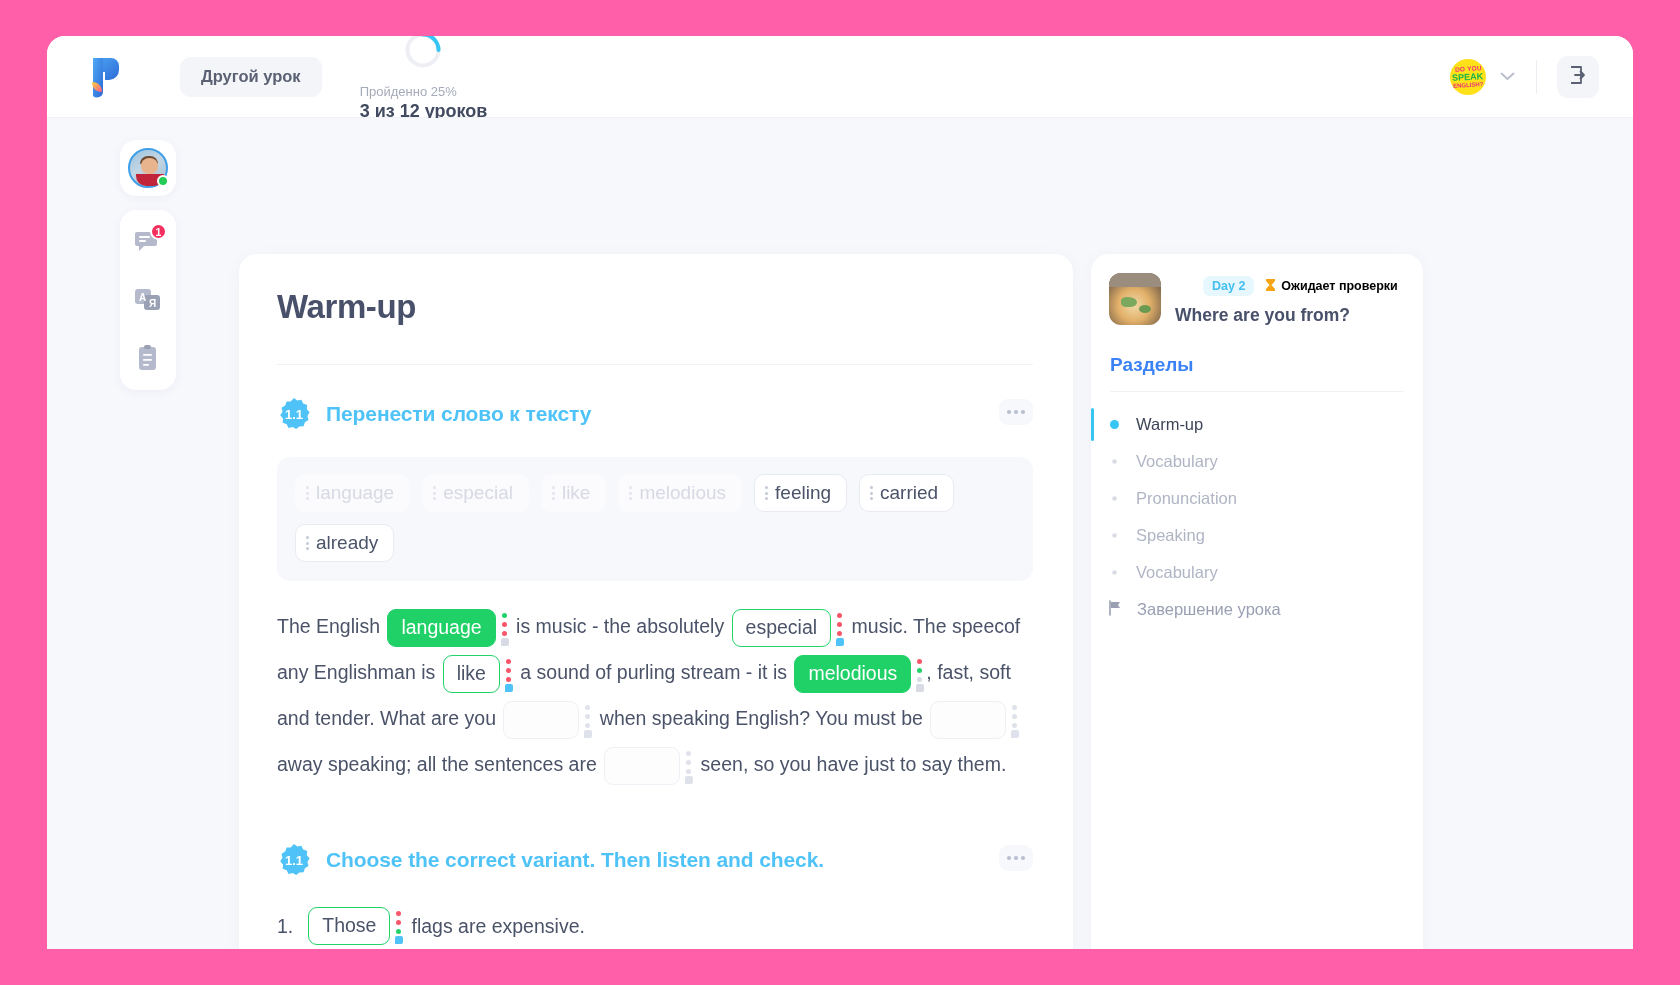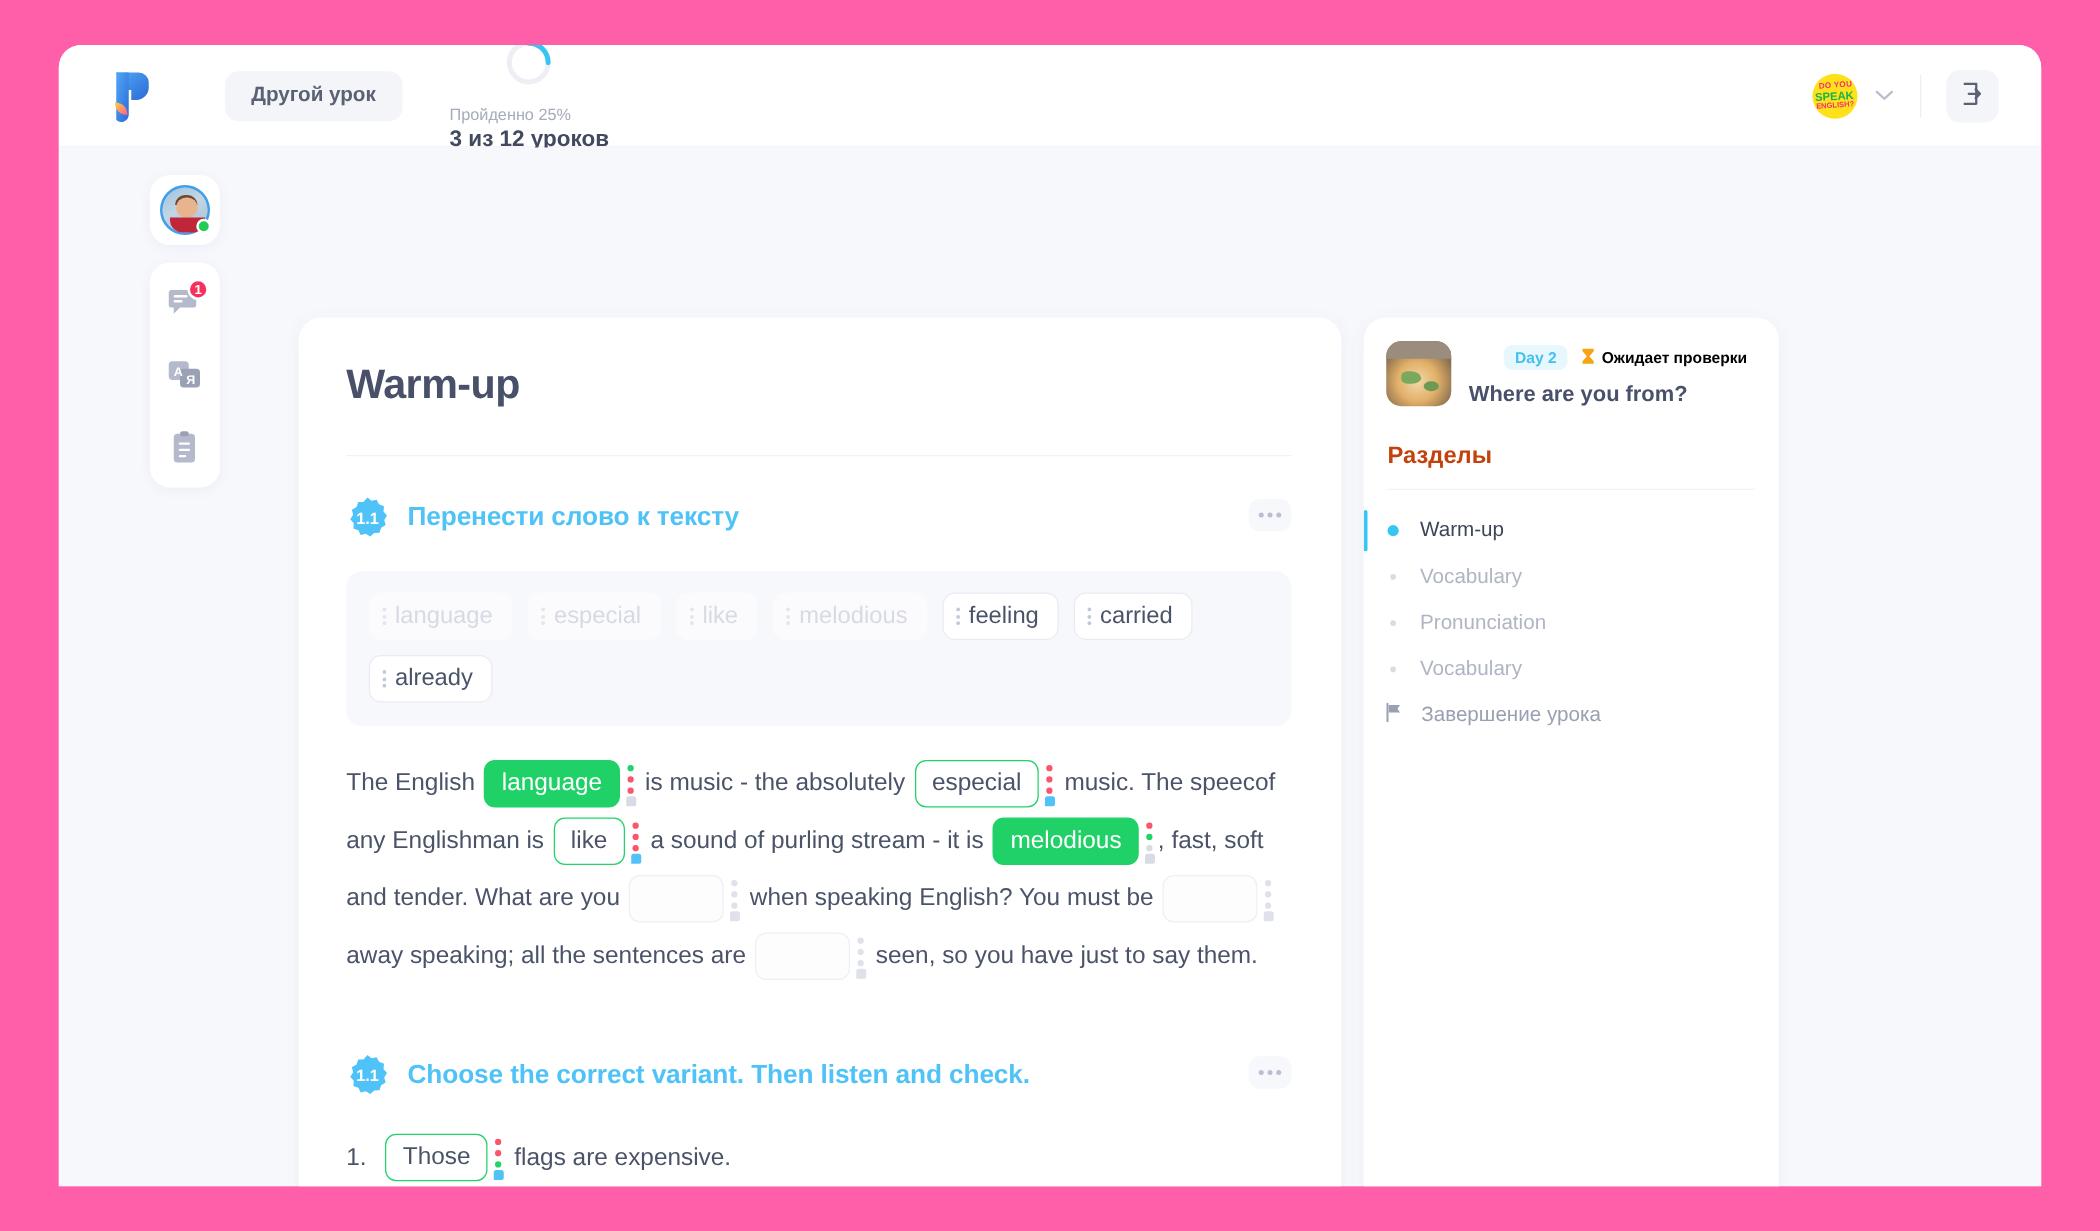--- a/index.html
+++ b/index.html
@@ -292,21 +292,21 @@
   .pending {
     display: flex; align-items: center; gap: 5px;
     color: #000000; font-size: 12.5px; font-weight: bold;
   }
   .side-lesson-title {
     margin-top: 9px;
     font-size: 17.5px; font-weight: bold; color: #49506a;
   }
   .sections-h {
     margin: 28px 0 0 19px;
-    font-size: 19px; font-weight: bold; color: #c2410c;
+    font-size: 19px; font-weight: bold; color: #3b82f6;
   }
   .side-hr { height: 1px; background: #f1f2f6; margin: 15px 19px 0; }
   .sec-list { margin-top: 14px; }
   .sec-item {
     display: flex; align-items: center;
     height: 37px; position: relative;
     padding-left: 19px; cursor: pointer;
   }
   .sec-item .bullet {
     width: 9px; height: 9px; border-radius: 50%;
@@ -648,20 +648,24 @@
         <div class="sec-item">
           <span class="bullet"></span>
           <span class="lbl">Vocabulary</span>
         </div>
         <div class="sec-item">
           <span class="bullet"></span>
           <span class="lbl">Pronunciation</span>
         </div>
         <div class="sec-item">
           <span class="bullet"></span>
+          <span class="lbl">Speaking</span>
+        </div>
+        <div class="sec-item">
+          <span class="bullet"></span>
           <span class="lbl">Vocabulary</span>
         </div>
         <div class="sec-item flagged">
           <span class="flag-ico">
             <svg width="15" height="16" viewBox="0 0 15 16">
               <path d="M2 1 v14" stroke="#9aa0b2" stroke-width="1.6" stroke-linecap="round" fill="none"></path>
               <path d="M3 2 h9 l-2 3 2 3 H3 z" fill="#9aa0b2"></path>
             </svg>
           </span>
           <span class="lbl">Завершение урока</span>

